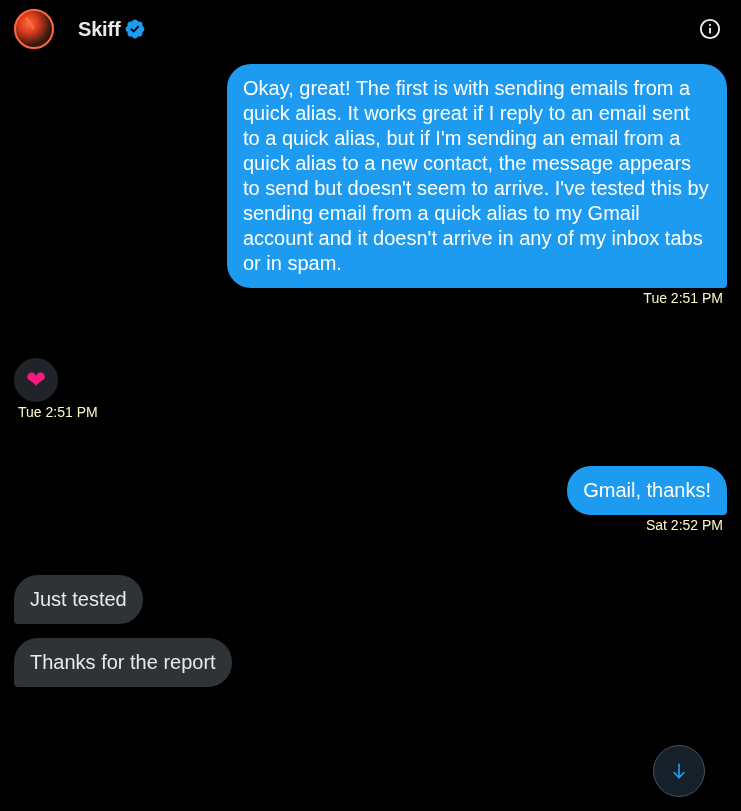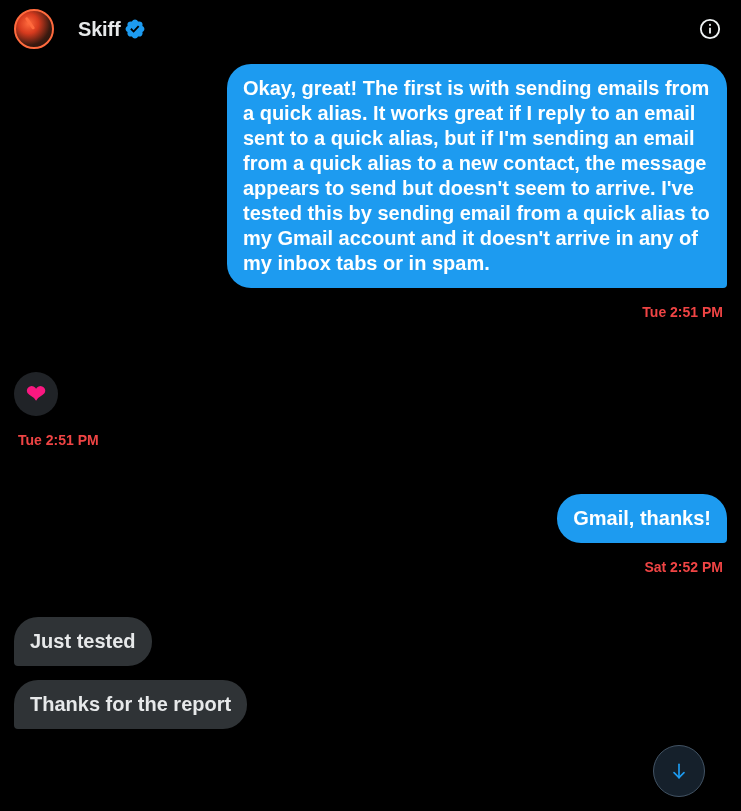--- a/index.html
+++ b/index.html
@@ -42,21 +42,21 @@
     .info-btn {
       width: 34px; height: 34px;
       border-radius: 50%;
       display: flex; align-items: center; justify-content: center;
       cursor: pointer;
     }
     .info-btn svg { display: block; }
 
     .thread { padding: 0 14px 14px 14px; }
 
-    .row { display: flex; flex-direction: column; margin-top: 6px; font-weight: bold; }
+    .row { display: flex; flex-direction: column; margin-top: 6px; }
     .row.sent { align-items: flex-end; }
     .row.received { align-items: flex-start; }
 
     .bubble {
       max-width: 500px;
       padding: 12px 16px;
       font-size: 20px;
       line-height: 25px;
       word-wrap: break-word;
     }
@@ -66,23 +66,23 @@
       border-radius: 24px 24px 4px 24px;
     }
     .received .bubble {
       background: #2f3336;
       color: #e7e9ea;
       border-radius: 24px 24px 24px 4px;
     }
     .received .bubble.mid  { border-radius: 24px 24px 24px 4px; }
 
     .timestamp {
-      color: #ef4444;
+      color: #fef9c3;
       font-size: 14px;
-      margin-top: 16px;
+      margin-top: 2px;
       padding: 0 4px;
     }
     .sent .timestamp { text-align: right; }
     .received .timestamp { text-align: left; }
 
     .reaction {
       margin-top: 6px;
       width: 44px; height: 44px;
       border-radius: 50%;
       background: #202327;

